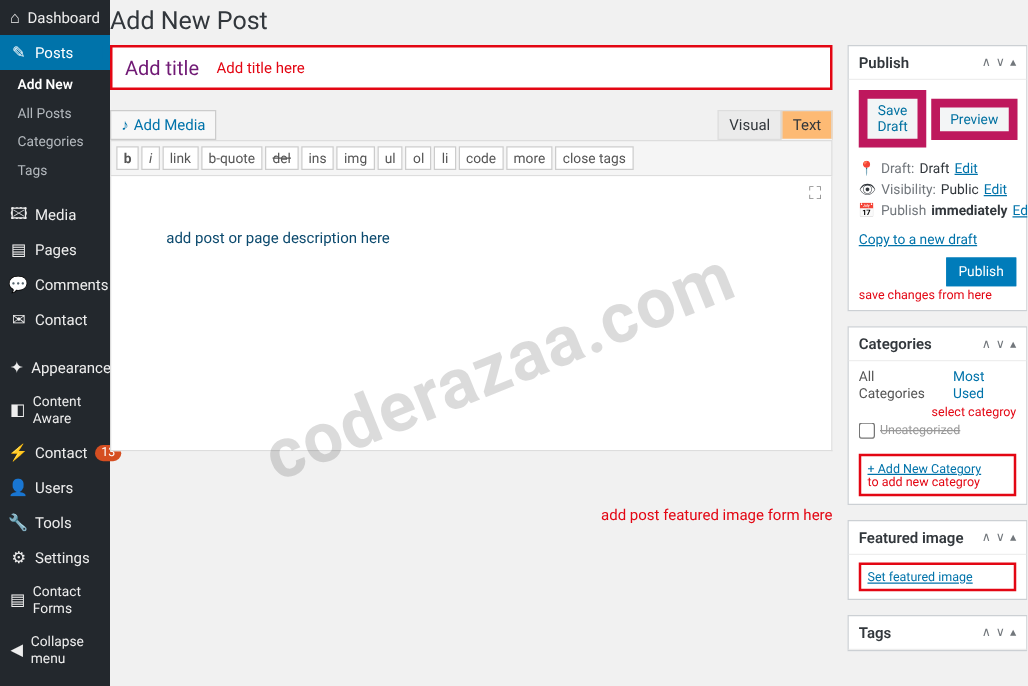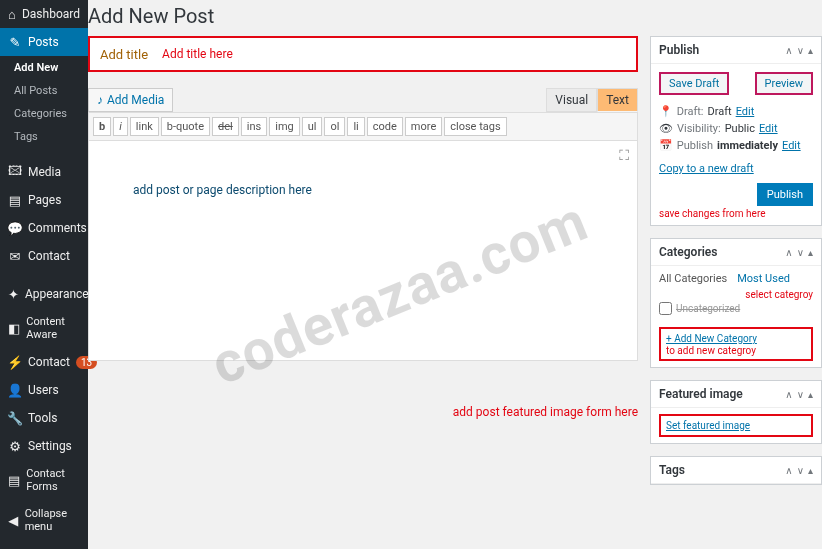--- a/index.html
+++ b/index.html
@@ -11,44 +11,44 @@
 .side-item.active::after { content: ''; position: absolute; right: -6px; top: 50%; margin-top: -6px; border: 6px solid transparent; border-left-color: #0073aa; }
 .side-sub { font-size: 11px; padding: 5px 8px 5px 14px; color: #b4b9be; cursor: pointer; }
 .side-sub.cur { color: #fff; font-weight: 600; }
 .side-ico { width: 14px; height: 14px; display: inline-flex; align-items: center; justify-content: center; font-size: 13px; }
 .badge { background: #d54e21; color: #fff; border-radius: 8px; padding: 1px 5px; font-size: 10px; }
 .side-sep { height: 10px; }
 .main { flex: 1; padding: 0 0; overflow: hidden; }
 h1.page-title { font-size: 20px; font-weight: 400; padding: 4px 0 8px; }
 .col-wrap { display: flex; gap: 12px; }
 .col-left { flex: 1; }
-.col-right { width: 172px; flex-shrink: 0; }
+.col-right { width: 144px; flex-shrink: 0; }
 .title-box { border: 2px solid #e30613; padding: 6px 10px; background: #fff; display: flex; align-items: center; gap: 14px; height: 36px; }
-.title-input { font-size: 13px; color: #a16207; border: none; outline: none; flex: 0 0 auto; }
+.title-input { font-size: 16px; color: #701a75; border: none; outline: none; flex: 0 0 auto; }
 .ann-red { color: #e30613; font-size: 12px; }
 .media-row { margin-top: 16px; display: flex; align-items: center; justify-content: space-between; }
 .media-btn { border: 1px solid #ccc; background: #f7f7f7; padding: 4px 8px; font-size: 12px; color: #0073aa; cursor: pointer; display: inline-flex; gap: 4px; align-items: center; }
 .ed-tabs { display: flex; font-size: 12px; }
 .ed-tab { padding: 4px 8px; border: 1px solid #ddd; background: #ebebeb; cursor: pointer; }
 .ed-tab.active { background: #fdba74; border-bottom-color: #f5f5f5; }
 .toolbar { background: #f5f5f5; border: 1px solid #ddd; padding: 4px; display: flex; gap: 2px; flex-wrap: wrap; }
 .tb-btn { border: 1px solid #ccc; background: #fff; padding: 2px 5px; font-size: 11px; cursor: pointer; color: #555; }
 .tb-btn.strike { text-decoration: line-through; }
 .editor { background: #fff; border: 1px solid #ddd; border-top: none; height: 220px; position: relative; padding: 16px; }
 .editor-ann { color: #0c4a6e; font-size: 12px; position: absolute; top: 42px; left: 44px; }
 .fs-toggle { position: absolute; top: 6px; right: 8px; color: #888; cursor: pointer; font-size: 14px; }
 .statusbar { background: #f5f5f5; border: 1px solid #ddd; border-top: none; padding: 4px 8px; font-size: 11px; color: #666; }
 .postbox { background: #fff; border: 1px solid #ccd0d4; margin-bottom: 12px; }
 .postbox-h { display: flex; align-items: center; justify-content: space-between; padding: 6px 8px; border-bottom: 1px solid #eee; }
 .postbox-h h2 { font-size: 12px; font-weight: 600; }
 .postbox-ctl { display: flex; gap: 4px; color: #72777c; font-size: 10px; }
 .postbox-ctl span { cursor: pointer; }
 .postbox-b { padding: 6px 8px; font-size: 11px; }
 .pb-row { padding: 2px 0; display: flex; align-items: center; gap: 4px; }
-.btn-out { border: 2px solid #be185d; background: #f3f5f6; color: #0071a1; padding: 3px 8px; font-size: 11px; cursor: pointer; }
+.btn-out { border: 7px solid #be185d; background: #f3f5f6; color: #0071a1; padding: 3px 8px; font-size: 11px; cursor: pointer; }
 .btn-pub { background: #007cba; border: 1px solid #007cba; color: #fff; padding: 4px 9px; font-size: 11px; cursor: pointer; }
 .blue-link { color: #0073aa; cursor: pointer; text-decoration: underline; }
 .red-box { border: 2px solid #e30613; padding: 3px 5px; }
 .cat-tabs { display: flex; gap: 10px; font-size: 11px; padding-bottom: 4px; }
 .cat-tab { color: #555; cursor: pointer; }
 .cat-tab.mu { color: #0073aa; }
 .watermark { position: absolute; left: 200px; top: 260px; font-size: 56px; font-weight: 700; color: rgba(0,0,0,0.14); transform: rotate(-22deg); pointer-events: none; letter-spacing: 1px; }
 .muted { color: #72777c; }
 </style>
 </head>

